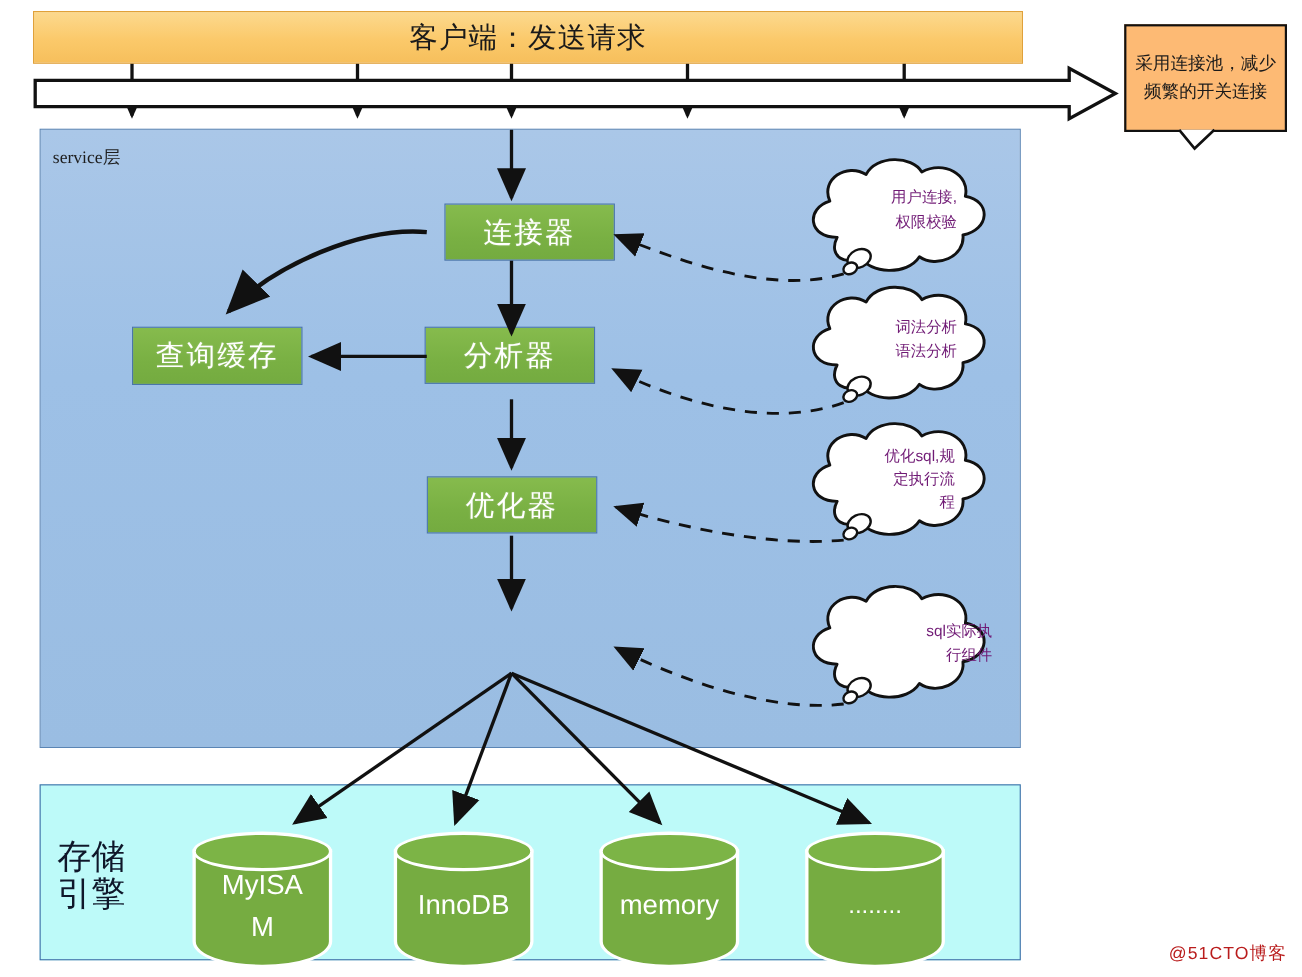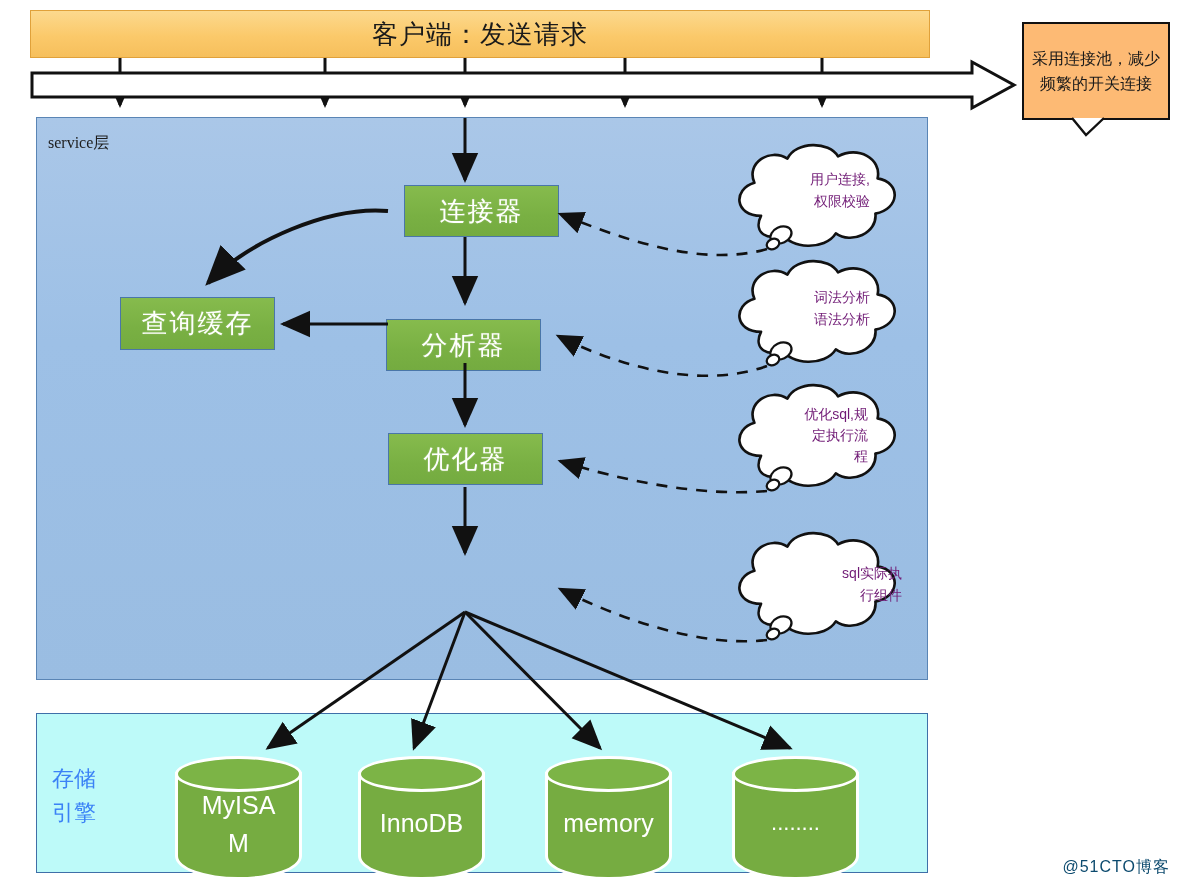--- a/index.html
+++ b/index.html
@@ -51,23 +51,23 @@
   
   #storage-box {
     left: 36px; top: 713px; width: 892px; height: 160px;
     background: #bdfaf9;
     border: 1px solid #3f6fa8;
     box-sizing: border-box;
   }
   #storage-label {
     left: 52px; top: 762px;
     font-family: "Liberation Serif", serif;
-    font-size: 22px;
+    font-size: 31px;
     line-height: 34px;
-    color: #3b82f6;
+    color: #0f172a;
     width: 110px;
   }
 
   
   .proc {
     background: linear-gradient(180deg,#86bb4d 0%, #79b043 60%, #74ab40 100%);
     border: 1px solid #4a76a8;
     box-sizing: border-box;
     display: flex; align-items: center; justify-content: center;
     color: #ffffff;
@@ -140,21 +140,21 @@
     width: 1184px; height: 888px;
     pointer-events: none;
     z-index: 5;
   }
   svg.under {
     z-index: 2;
   }
 
   #watermark {
     right: 14px; bottom: 10px;
-    color: #0c4a6e;
+    color: #b91c1c;
     font-family: "Liberation Sans", sans-serif;
     font-size: 16px;
     letter-spacing: 1px;
   }
 </style>
 </head>
 <body>
 
 <div id="canvas">
 
@@ -214,21 +214,21 @@
   </svg>
 
   <div class="abs proc" style="left:388px; top:185px; width:155px; height:52px;margin-left:16px;">
     <span>连接器</span>
   </div>
 
   <div class="abs proc" style="left:120px; top:297px; width:155px; height:53px;">
     <span>查询缓存</span>
   </div>
 
-  <div class="abs proc" style="left:386px; top:319px; width:155px; height:52px;">
+  <div class="abs proc" style="left:386px; top:297px; width:155px; height:52px;">
     <span>分析器</span>
   </div>
 
   <div class="abs proc" style="left:388px; top:433px; width:155px; height:52px;">
     <span>优化器</span>
   </div>
 
 
   <svg class="overlay" viewBox="0 0 1184 888">
     <defs>

